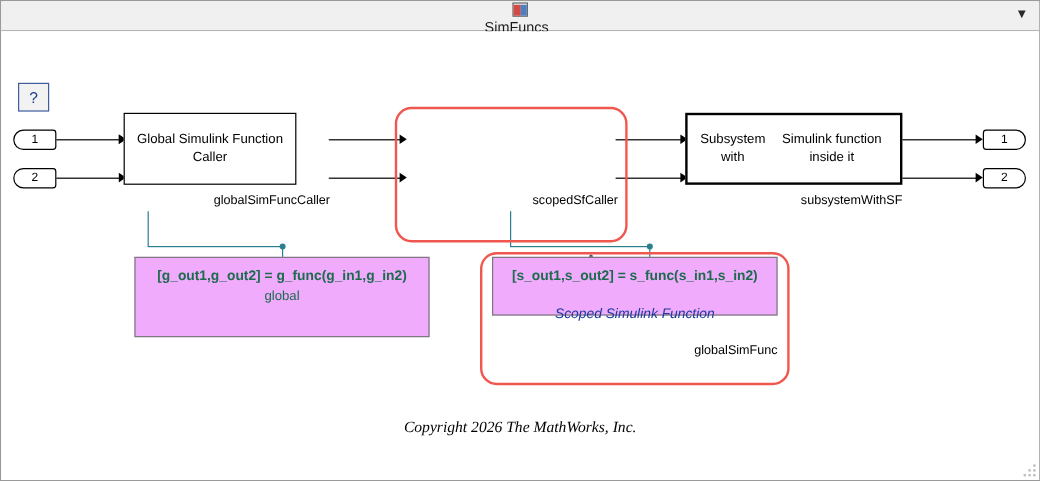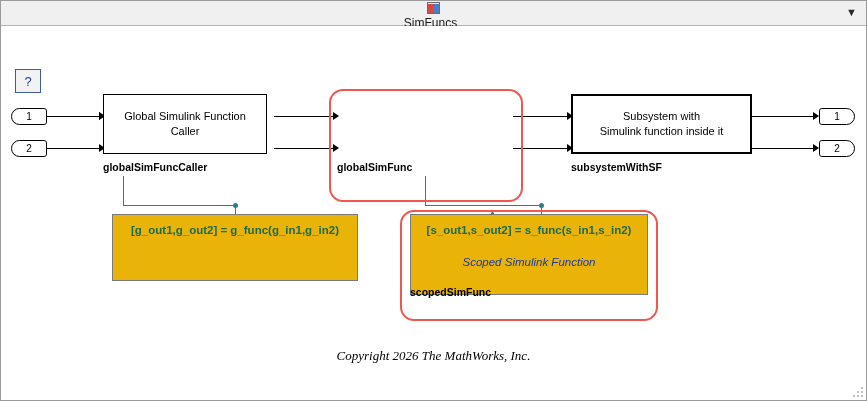--- a/index.html
+++ b/index.html
@@ -142,21 +142,21 @@
     line-height: 1.35;
     padding: 2px 6px;
   }
   .block.thick {
     border-width: 2px;
   }
 
   
   .funcblock {
     position: absolute;
-    background: #eab308;
+    background: #f0abfc;
     border: 1px solid #7a7a7a;
     box-sizing: border-box;
     text-align: center;
     padding-top: 9px;
   }
   .funcblock .sig {
     font-size: 11.5px;
     font-weight: bold;
     color: #1d6b4d;
     white-space: nowrap;
@@ -174,23 +174,22 @@
   .funcblock .name.spaced {
     margin-top: 20px;
     font-style: italic;
   }
 
   
   .caption {
     position: absolute;
     font-size: 10.5px;
     color: #000;
-    text-align: left;
+    text-align: right;
     white-space: nowrap;
-    font-weight: bold;
   }
 
   
   .highlight {
     position: absolute;
     border: 2px solid #f0584f;
     border-radius: 14px;
     box-sizing: border-box;
     background: transparent;
   }
@@ -319,42 +318,43 @@
 
     <div class="line-h teal" style="left:424px; top:179px; width:116px;"></div>
     <div class="line-v teal" style="left:424px; top:150px; height:29px;"></div>
     <div class="line-v teal" style="left:540px; top:179px; height:34px;"></div>
     <div class="dot" style="left:538px; top:177px;"></div>
     <div class="dot" style="left:490px; top:186px; width:3px; height:3px; background:#555;"></div>
 
     <div class="highlight" style="left:328px; top:63px; width:194px; height:113px;"></div>
     <div class="highlight" style="left:399px; top:184px; width:258px; height:111px;"></div>
 
-    <div class="block" style="left:102px; top:68px; width:164px; height:60px;">
+    <div class="block" style="left:102px; top:68px; width:144px; height:60px;">
       <span>Global Simulink Function Caller</span>
     </div>
     <div class="caption" style="left:102px; top:135px; width:172px;">globalSimFuncCaller</div>
 
-    <div class="caption" style="left:336px; top:135px; width:178px;">globalSimFunc</div>
-
-    <div class="block thick" style="left:570px; top:68px; width:181px; height:60px; flex-direction:column;">
+    <div class="caption" style="left:336px; top:135px; width:178px;">scopedSfCaller</div>
+
+    <div class="block thick" style="left:570px; top:68px; width:181px; height:60px; flex-direction:row;">
       <span>Subsystem with</span>
       <span>Simulink function inside it</span>
     </div>
     <div class="caption" style="left:570px; top:135px; width:181px;">subsystemWithSF</div>
 
     <div class="funcblock" style="left:111px; top:188px; width:246px; height:67px;">
       <div class="sig">[g_out1,g_out2] = g_func(g_in1,g_in2)</div>
-    </div>
-
-    <div class="funcblock" style="left:409px; top:188px; width:238px; height:81px;">
+      <div class="scope">global</div>
+    </div>
+
+    <div class="funcblock" style="left:409px; top:188px; width:238px; height:49px;">
       <div class="sig">[s_out1,s_out2] = s_func(s_in1,s_in2)</div>
       <div class="name spaced">Scoped Simulink Function</div>
     </div>
-    <div class="caption" style="left:409px; top:260px; width:238px;">scopedSimFunc</div>
+    <div class="caption" style="left:409px; top:260px; width:238px;">globalSimFunc</div>
 
     <div id="copyright">Copyright 2026 The MathWorks, Inc.</div>
   </div>
 
   <div id="corner-grip">
     <i style="left:10px; top:2px;"></i>
     <i style="left:6px; top:6px;"></i>
       <i style="left:10px; top:6px;"></i>
     <i style="left:2px; top:10px;"></i>
       <i style="left:6px; top:10px;"></i>

